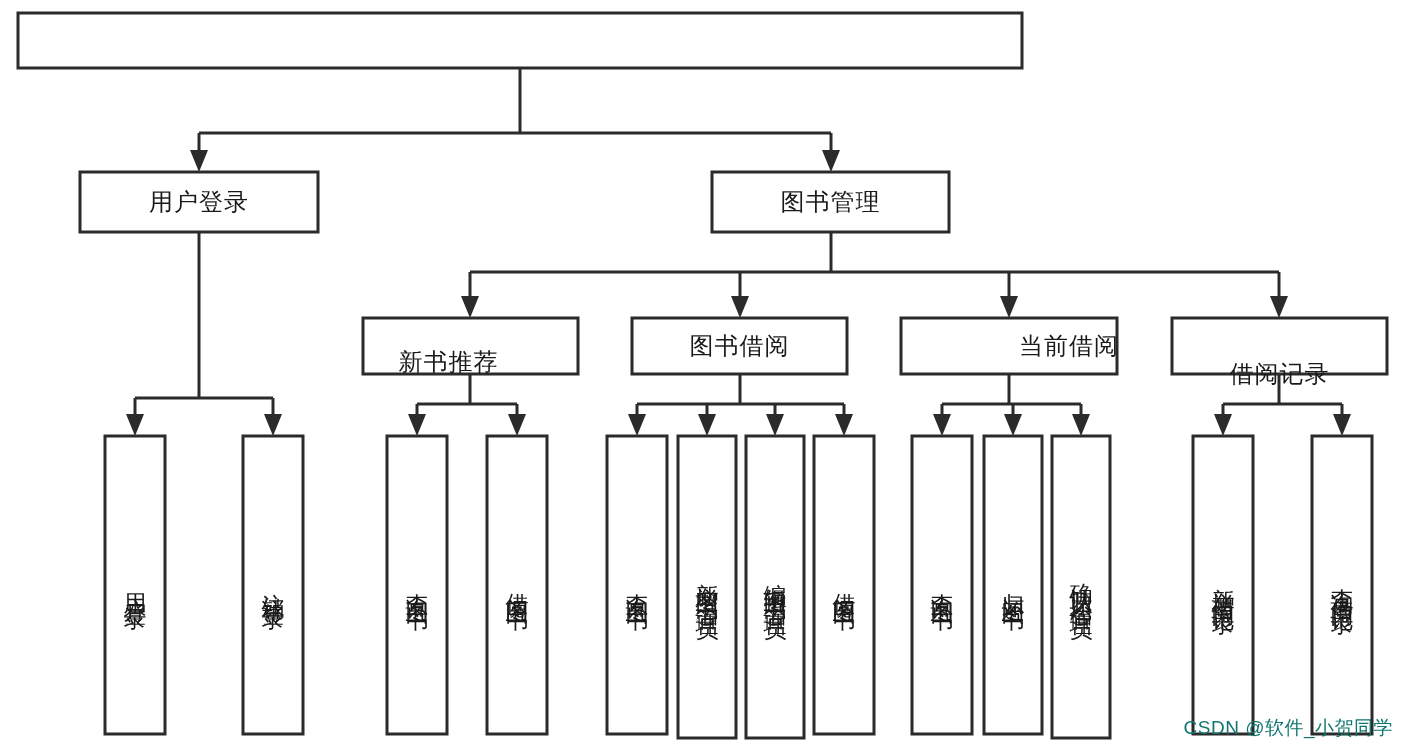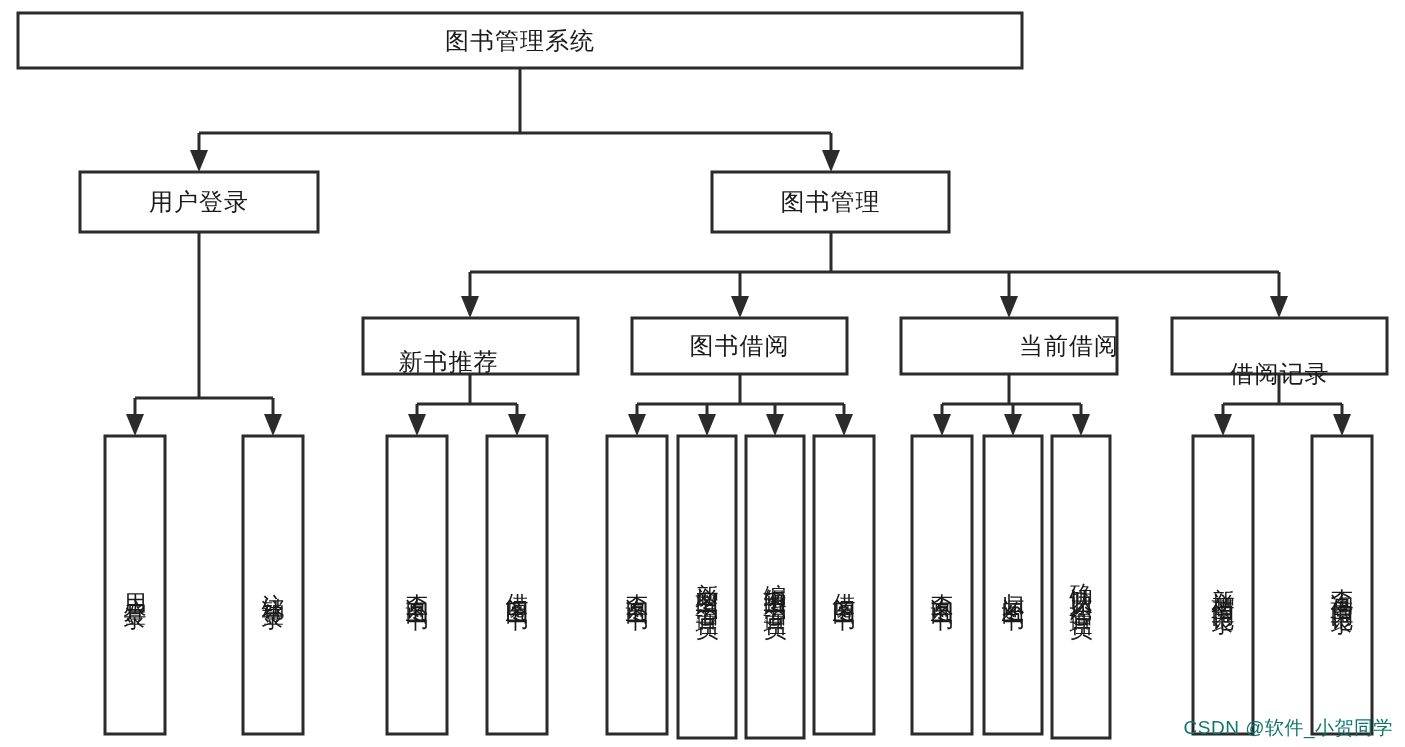--- a/index.html
+++ b/index.html
@@ -177,23 +177,20 @@
 
       <rect class="node-box" x="912" y="436" width="60" height="298"></rect>
       <rect class="node-box" x="984" y="436" width="58" height="298"></rect>
       <rect class="node-box" x="1052" y="436" width="58" height="302"></rect>
 
       <rect class="node-box" x="1193" y="436" width="60" height="298"></rect>
       <rect class="node-box" x="1312" y="436" width="60" height="298"></rect>
     </g>
   </svg>
 
-  <div class="hlabel-wrap" style="left:18px; top:13px; width:1004px; height:55px;">
-    <span class="hlabel-text">图书管理系统</span>
-  </div>
 
   <div class="hlabel-wrap" style="left:80px; top:172px; width:238px; height:60px;">
     <span class="hlabel-text">用户登录</span>
   </div>
   <div class="hlabel-wrap" style="left:712px; top:172px; width:237px; height:60px;">
     <span class="hlabel-text">图书管理</span>
   </div>
 
   <div class="hlabel-wrap" style="left:363px; top:334px; width:171px; height:56px;">
     <span class="hlabel-text">新书推荐</span>

